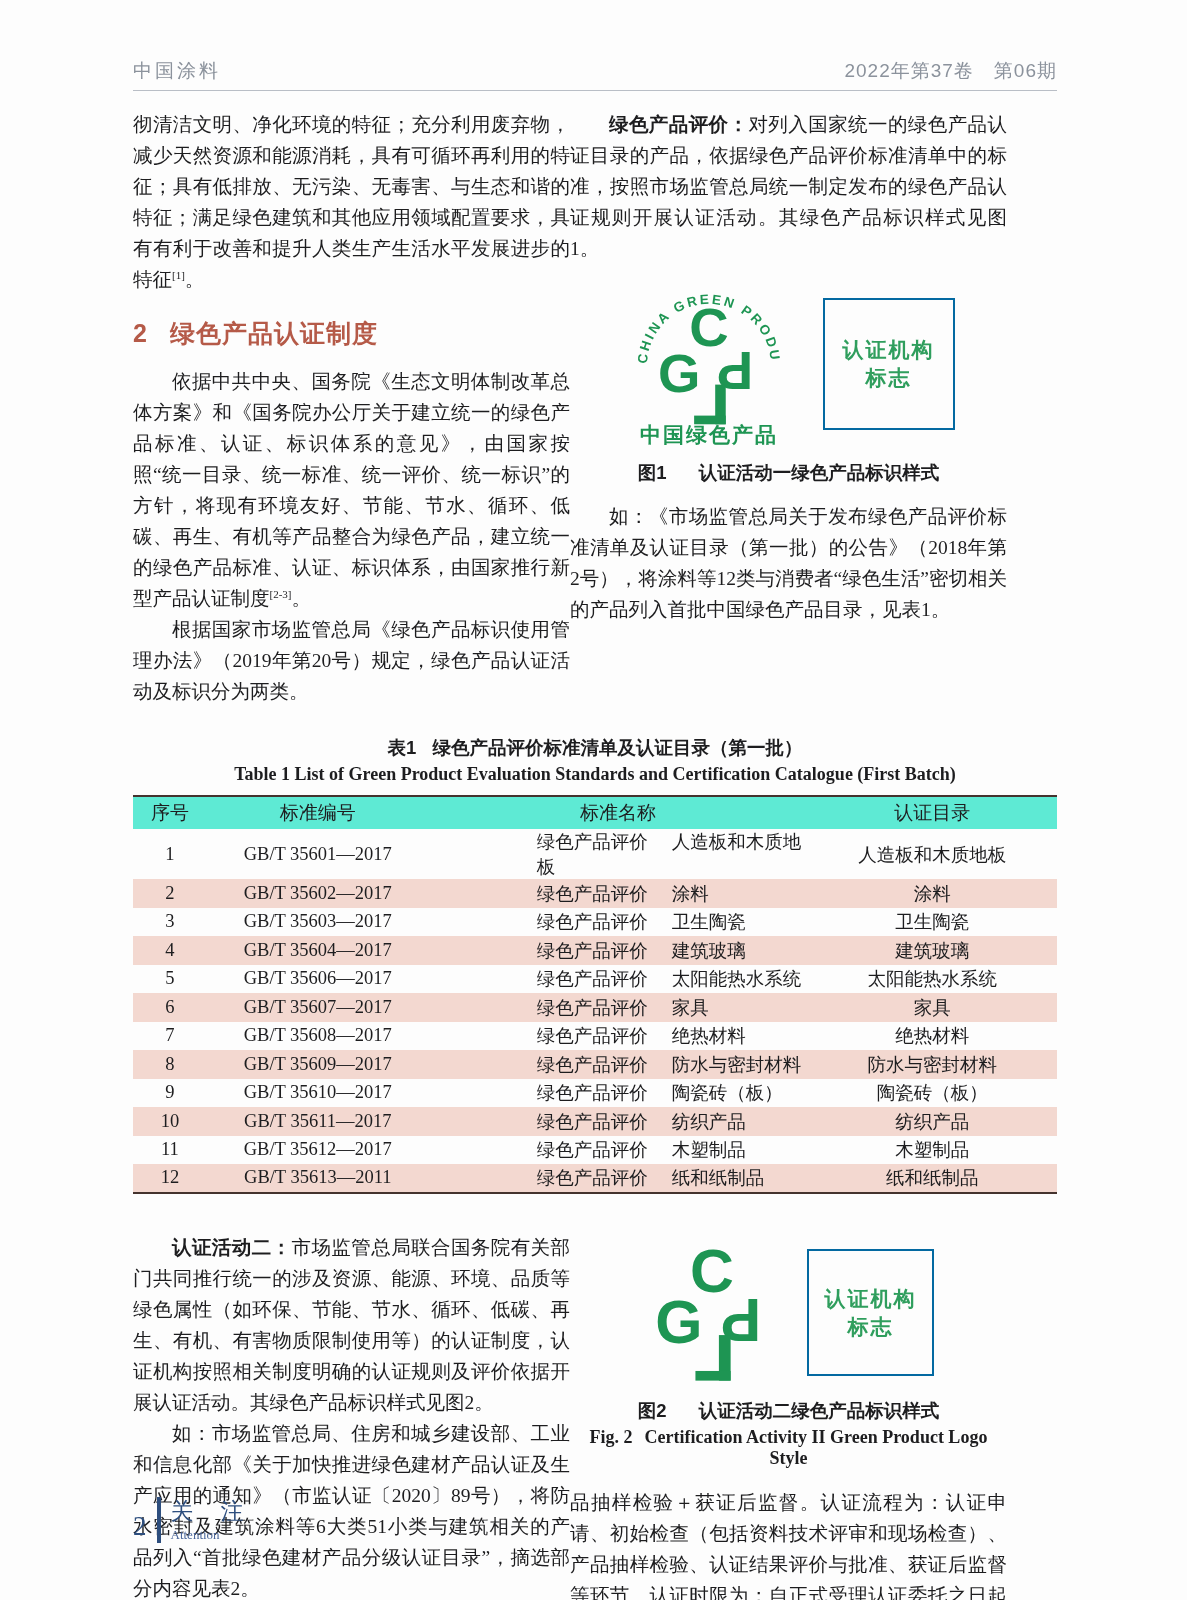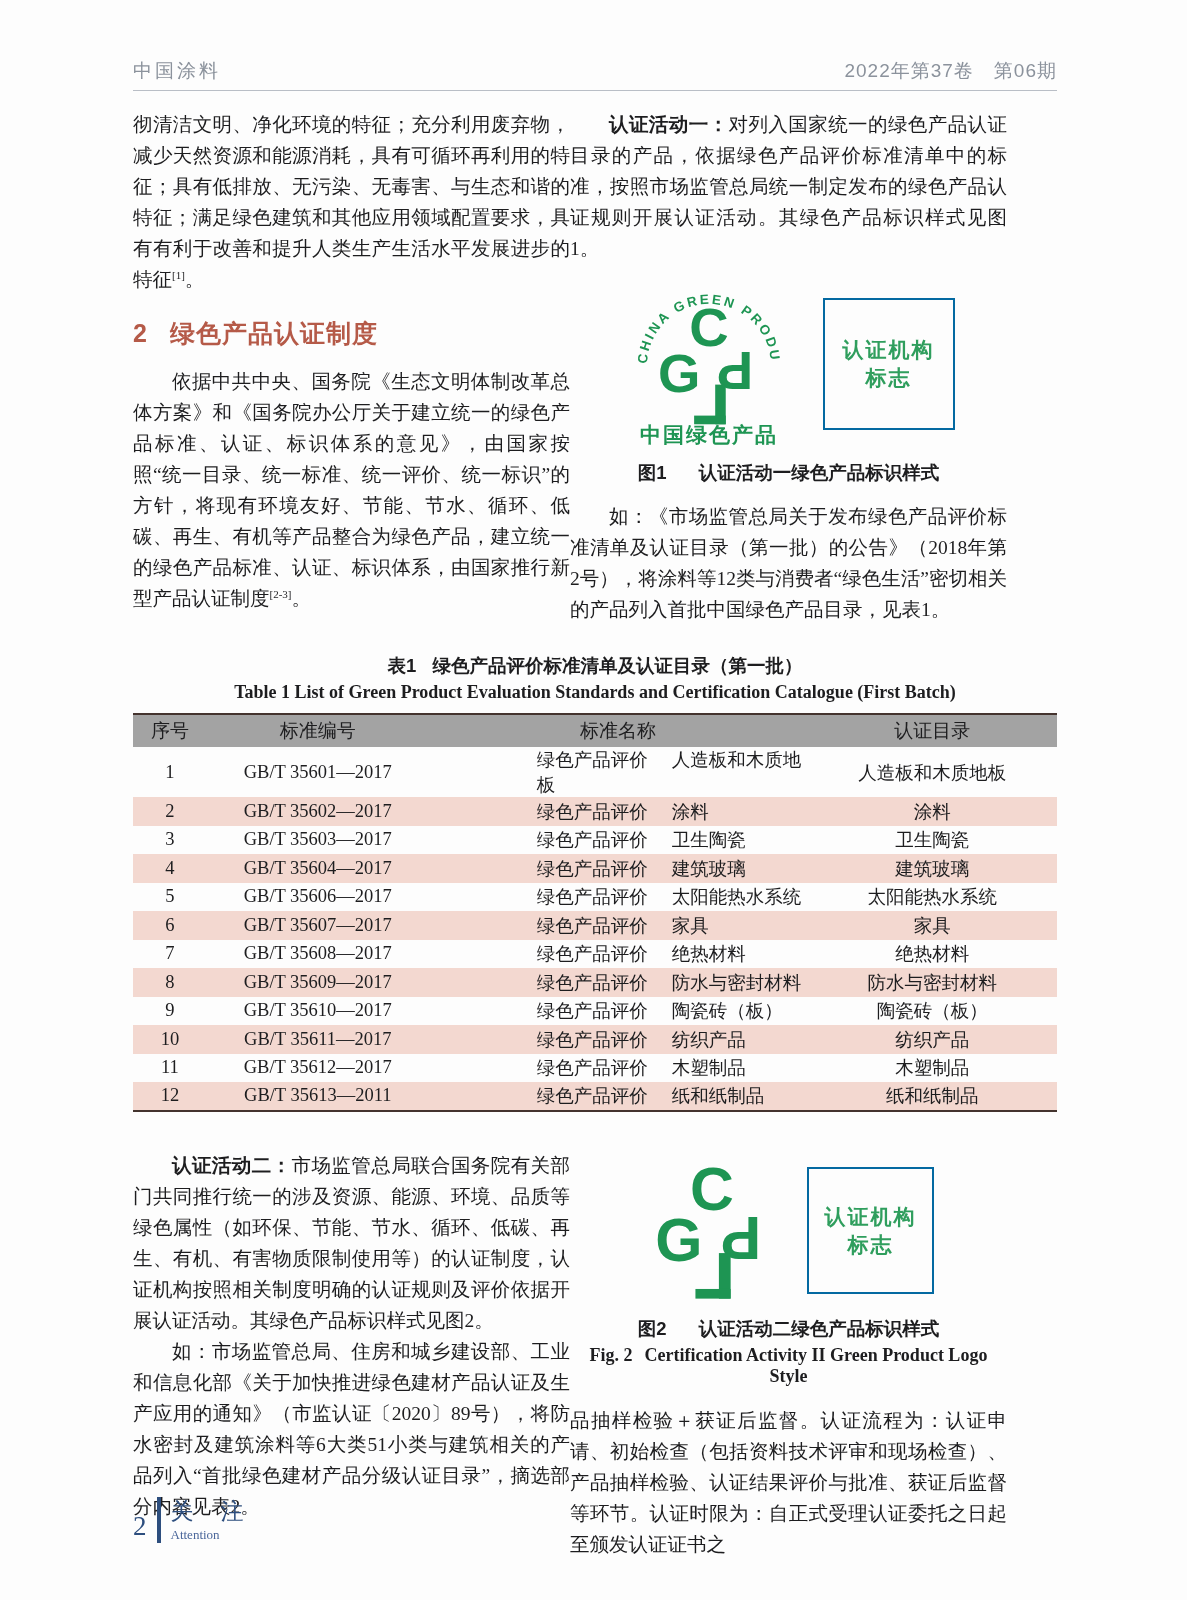--- a/index.html
+++ b/index.html
@@ -52,21 +52,21 @@
   
   .table-wrap { margin-top:28px; }
   .tbl-title-zh { text-align:center; font-family:"Liberation Sans", sans-serif;
     font-weight:bold; font-size:18.5px; }
   .tbl-title-zh .cap-no { margin-right:16px; }
   .tbl-title-en { text-align:center; font-family:"Liberation Serif", serif;
     font-weight:bold; font-size:18px; margin-top:4px; }
   table.std { width:100%; border-collapse:collapse; margin-top:10px;
     border-top:2.5px solid #44332e; border-bottom:2.5px solid #44332e;
     font-size:18.5px; }
-  table.std th { background:#a3a3a3; font-weight:normal; height:33px;
+  table.std th { background:#5eead4; font-weight:normal; height:33px;
     font-size:19px; }
   table.std td { height:28.5px; text-align:center; }
   table.std tr.zebra:nth-child(even) td { background:#f3d8d0; }
   td.name-cell { text-align:left !important; padding-left:108px; }
   td.name-cell .gap { display:inline-block; width:24px; }
   col.c-no { width:8%; } col.c-std { width:24%; }
   col.c-name { width:41%; } col.c-cat { width:27%; }
 
   
   .pg-footer { position:absolute; left:133px; top:1496px; display:flex;
@@ -97,24 +97,25 @@
     <div class="cols" style="margin-top:18px;">
       <div class="col">
         <p class="body"><span>彻清洁文明、净化环境的特征；充分利用废弃物，减少天然资源和能源消耗，具有可循环再利用的特征；具有低排放、无污染、无毒害、与生态和谐的特征；满足绿色建筑和其他应用领域配置要求，具有有利于改善和提升人类生产生活水平发展进步的特征</span><sup class="ref">[1]</sup><span>。</span></p>
 
         <div class="sec-heading">
           <span class="num">2</span><span>绿色产品认证制度</span>
         </div>
 
         <p class="body indent"><span>依据中共中央、国务院《生态文明体制改革总体方案》和《国务院办公厅关于建立统一的绿色产品标准、认证、标识体系的意见》，由国家按照“统一目录、统一标准、统一评价、统一标识”的方针，将现有环境友好、节能、节水、循环、低碳、再生、有机等产品整合为绿色产品，建立统一的绿色产品标准、认证、标识体系，由国家推行新型产品认证制度</span><sup class="ref">[2-3]</sup><span>。</span></p>
 
-      </div>
-
-      <div class="col">
-        <p class="body indent"><span class="lead">认证活动一：</span><span>对列入国家统一的绿色产品认证目录的产品，依据绿色产品评价标准清单中的标准，按照市场监管总局统一制定发布的绿色产品认证规则开展认证活动。其绿色产品标识样式见图1。</span></p>
+        <p class="body indent">根据国家市场监管总局《绿色产品标识使用管理办法》（2019年第20号）规定，绿色产品认证活动及标识分为两类。</p>
+      </div>
+
+      <div class="col">
+        <p class="body indent"><span class="lead">绿色产品评价：</span><span>对列入国家统一的绿色产品认证目录的产品，依据绿色产品评价标准清单中的标准，按照市场监管总局统一制定发布的绿色产品认证规则开展认证活动。其绿色产品标识样式见图1。</span></p>
 
         <div class="figure mt-fig1">
           <div class="fig-row" style="gap:22px;">
             <svg width="178" height="172" viewBox="0 0 178 172">
               <path id="arc1" d="M 24,88 A 62,62 0 1 1 148,88" fill="none"></path>
               <text font-family="Liberation Sans, sans-serif" font-size="13.5" font-weight="bold" class="green" letter-spacing="2.5">
                 <textPath href="#arc1" startOffset="2">CHINA GREEN PRODUCT</textPath>
               </text>
               <g transform="translate(86,88) scale(0.62) translate(-100,-110)">
                 <text x="100" y="78" font-size="88" font-weight="bold" font-family="Liberation Sans, sans-serif" text-anchor="middle" class="green">C</text>

